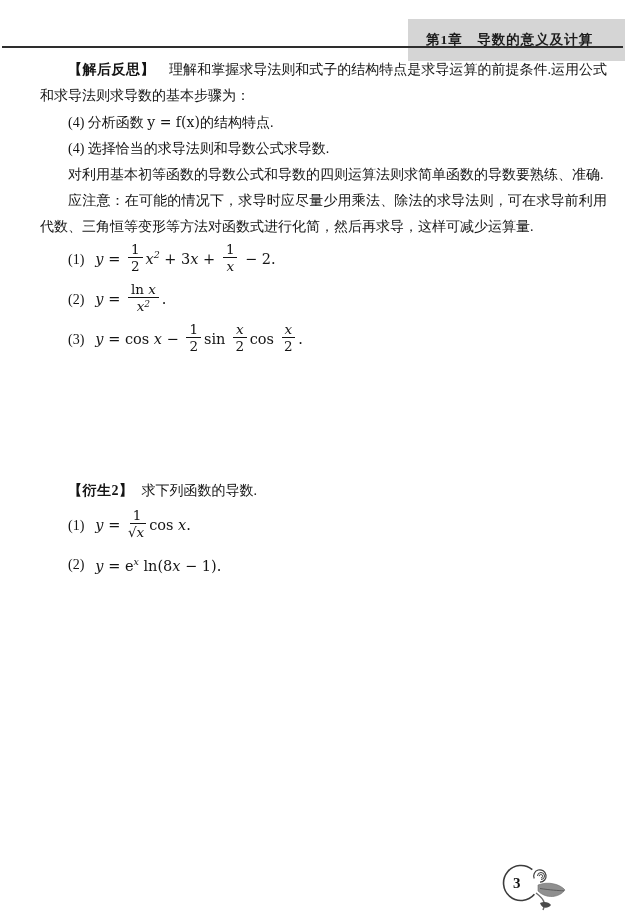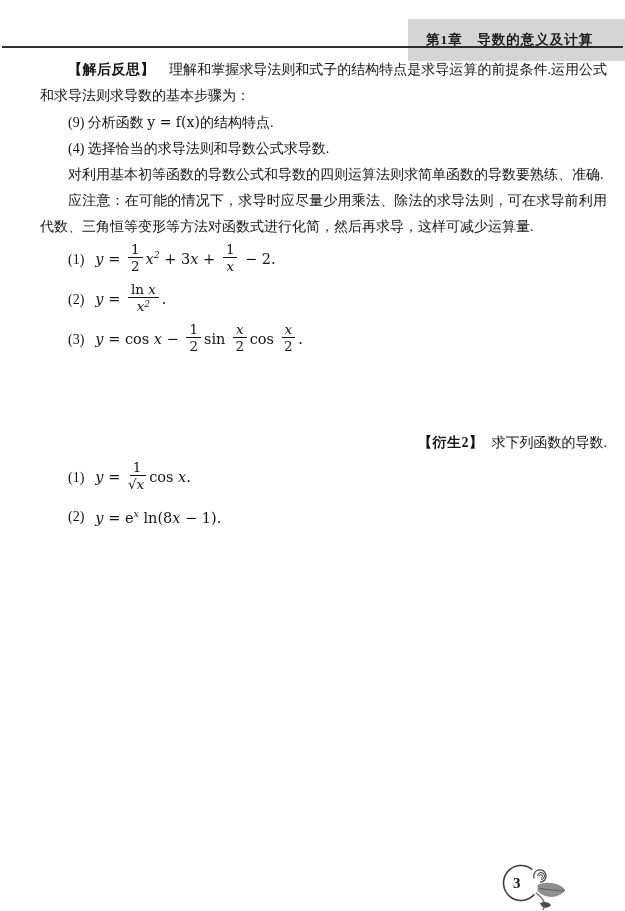--- a/index.html
+++ b/index.html
@@ -21,21 +21,21 @@
   
   .content{
     position:absolute;left:40px;top:57px;width:567px;
     font-size:14px;line-height:26px;text-align:justify;
   }
   .para{margin:0;text-indent:2em;}
   .step{margin:0;padding-left:2em;text-align:left;}
   .tag{font-weight:bold;letter-spacing:0.5px;}
   .stitle{margin:0;padding-left:2em;text-align:left;}
   .stitle .prompt{margin-left:8px;}
-  .gap-derive2{margin-top:70px;text-align:right;}
+  .gap-derive2{margin-top:118px;}
   
   .imath{font-family:"DejaVu Serif",serif;text-align:center;}
   .mline{display:flex;align-items:center;padding-left:2em;height:40px;text-align:left;}
   .mline.tall{height:44px;}
   .mline.short{height:34px;}
   .no{margin-right:11px;font-size:14px;}
   .formula{font-family:"DejaVu Serif",serif;font-size:14.5px;line-height:normal;white-space:nowrap;}
   .v{font-style:italic;}
   .formula sup{font-size:9.5px;font-style:italic;vertical-align:6px;letter-spacing:0;}
   .frac{
@@ -57,21 +57,21 @@
 
   <div class="header-box">
     <span>第1章　导数的意义及计算</span>
   </div>
   <div class="header-rule"></div>
 
   <div class="content">
 
     <p class="para"><b class="tag">【解后反思】</b>　<span>理解和掌握求导法则和式子的结构特点是求导运算的前提条件.运用公式和求导法则求导数的基本步骤为：</span></p>
 
-    <p class="step"><span>(9) 分析函数 </span><span class="imath">y = f(x)</span><span>的结构特点.</span></p>
+    <p class="step"><span>(4) 分析函数 </span><span class="imath">y = f(x)</span><span>的结构特点.</span></p>
     <p class="step"><span>(4) 选择恰当的求导法则和导数公式求导数.</span></p>
 
     <p class="para"><span>对利用基本初等函数的导数公式和导数的四则运算法则求简单函数的导数要熟练、准确.</span></p>
     <p class="para"><span>应注意：在可能的情况下，求导时应尽量少用乘法、除法的求导法则，可在求导前利用代数、三角恒等变形等方法对函数式进行化简，然后再求导，这样可减少运算量.</span></p>
 
 
     <div class="mline">
       <span class="no">(1)</span>
       <span class="formula"><span class="v">y</span><span> = </span><span class="frac">
             <span class="fn">1</span>

